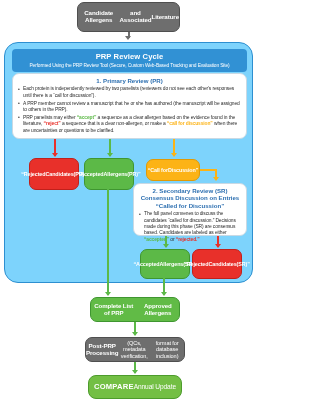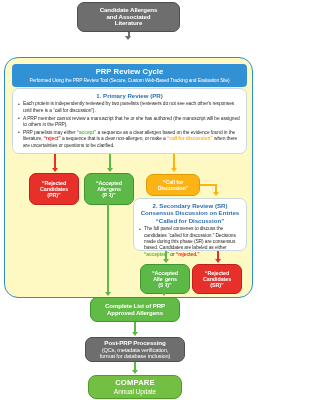--- a/index.html
+++ b/index.html
@@ -18,21 +18,20 @@
     position: relative;
     width: 257px;
     height: 400px;
   }
 
   
   .node {
     position: absolute;
     box-sizing: border-box;
     display: flex;
-    flex-direction: column;
     align-items: center;
     justify-content: center;
     text-align: center;
     border-radius: 6px;
     color: #ffffff;
     line-height: 1.12;
     letter-spacing: -0.1px;
   }
   .node .ln { display: block; }
 
@@ -94,25 +93,25 @@
   }
   .green-compare .small {
     font-size: 6.6px;
     font-weight: normal;
   }
 
   
   .cycle {
     position: absolute;
     left: 4px;
-    top: 57px;
+    top: 42px;
     width: 249px;
     height: 241px;
     box-sizing: border-box;
-    background: #fef9c3;
+    background: #7dd3fc;
     border: 1.6px solid #2d8fd0;
     border-radius: 14px;
   }
   .cycle-header {
     position: absolute;
     left: 7px;
     top: 6px;
     width: 235px;
     box-sizing: border-box;
     background: #3191d4;

